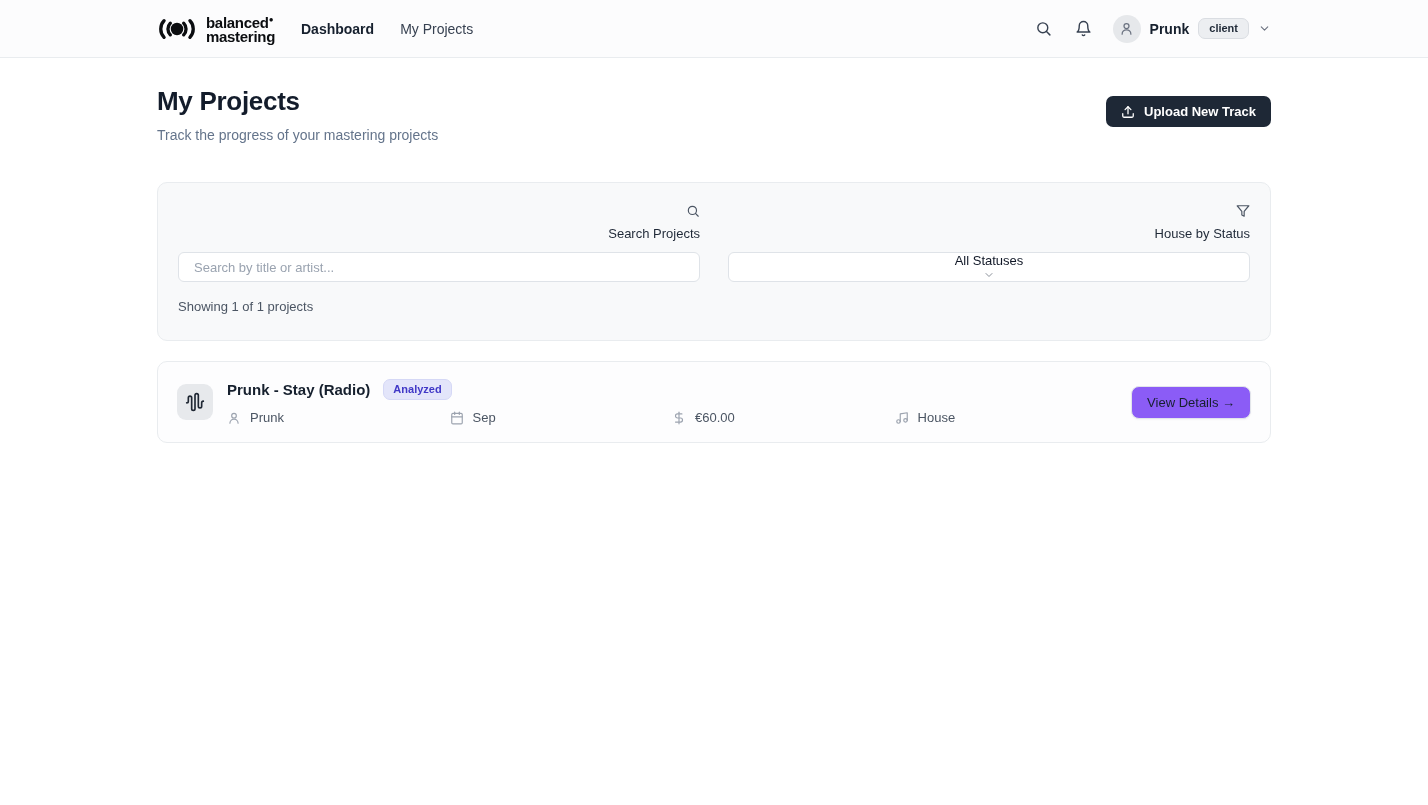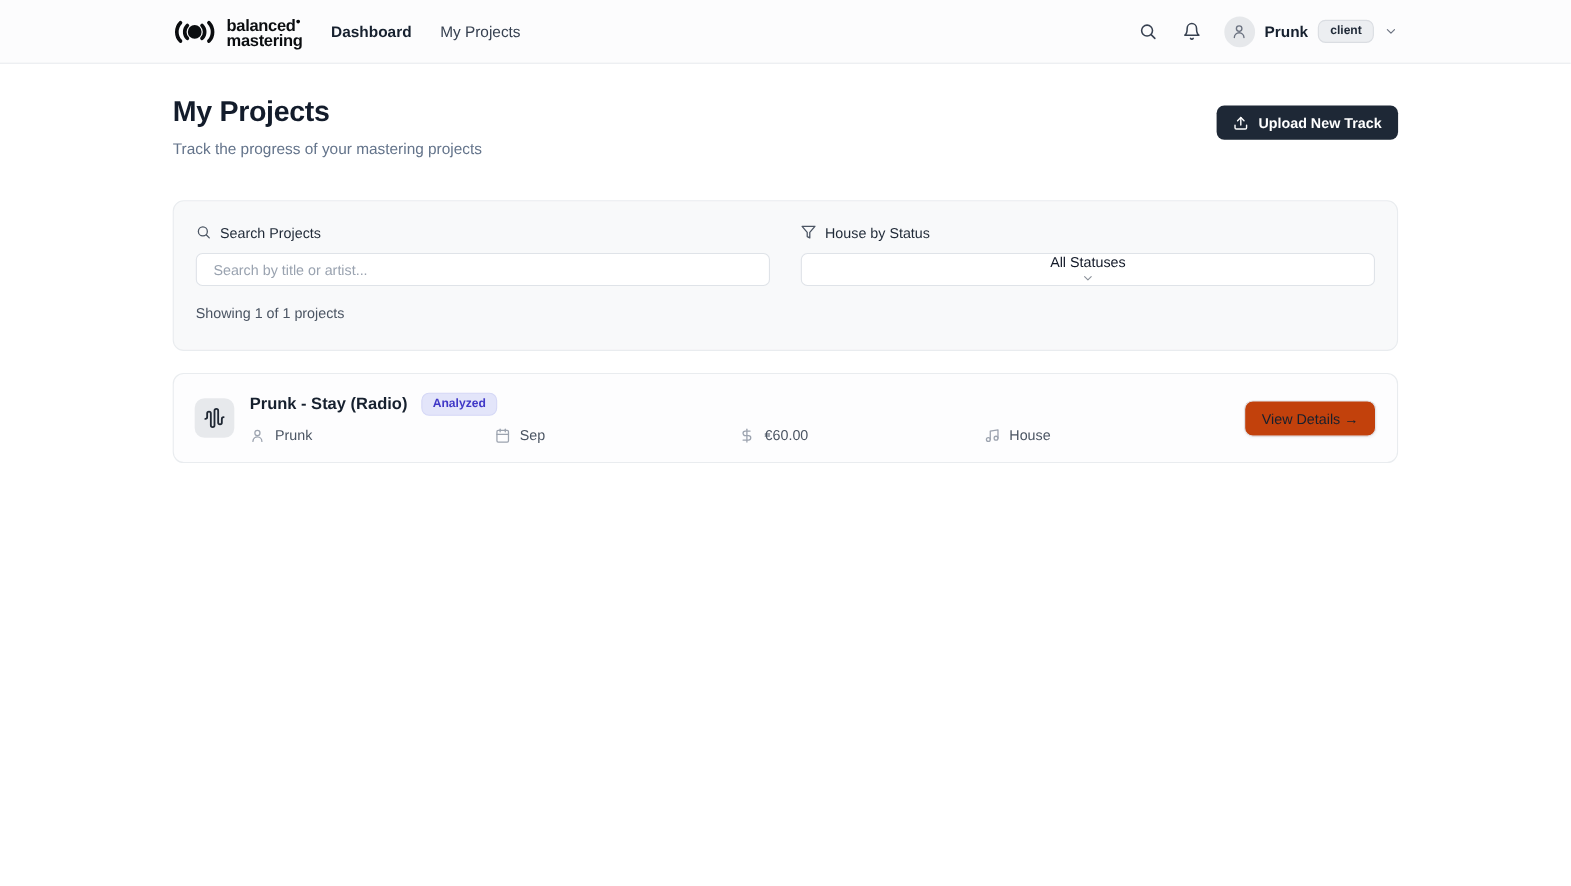--- a/index.html
+++ b/index.html
@@ -71,23 +71,24 @@
   
   .filter-card {
     margin-top: 39px;
     background: #f8f9fa;
     border: 1px solid #e9ecef;
     border-radius: 10px;
     padding: 21px 20px 26px;
   }
   .filter-grid { display: grid; grid-template-columns: 1fr 1fr; gap: 28px; }
   .field-label {
-    display: flex; align-items: flex-start; gap: 8px;
+    display: flex; align-items: flex-end; gap: 8px;
     font-size: 13px; font-weight: 500; color: #1f2937;
     margin-bottom: 11px;
+    flex-direction: column;
   }
   .field-label svg { color: #4b5563; }
   .text-input {
     width: 100%; height: 30px;
     background: #ffffff; border: 1px solid #dfe3e8; border-radius: 6px;
     padding: 0 15px; font-family: inherit; font-size: 13px; color: #111827;
   }
   .text-input::placeholder { color: #9aa3b0; }
   .select-box {
     width: 100%; height: 30px;
@@ -123,21 +124,21 @@
     background: #e3e5fa; border: 1px solid #d5d8f6;
     border-radius: 7px; padding: 3px 9px 4px;
   }
   .meta-row {
     margin-top: 10px;
     display: grid; grid-template-columns: repeat(4, 1fr);
   }
   .meta-item { display: flex; align-items: center; gap: 9px; font-size: 13px; color: #4b5563; }
   .meta-item svg { color: #9ca3af; flex: none; }
   .view-btn {
-    background: #c2410c; border: 1px solid #e2e5ea; border-radius: 8px;
+    background: #8b5cf6; border: 1px solid #e2e5ea; border-radius: 8px;
     font-family: inherit; font-size: 13px; font-weight: 500; color: #16202e;
     padding: 8px 15px; cursor: pointer;
     box-shadow: 0 1px 2px rgba(16,24,40,.04);
     white-space: nowrap;
   }
 </style>
 </head>
 <body>
 
 <header class="header">

